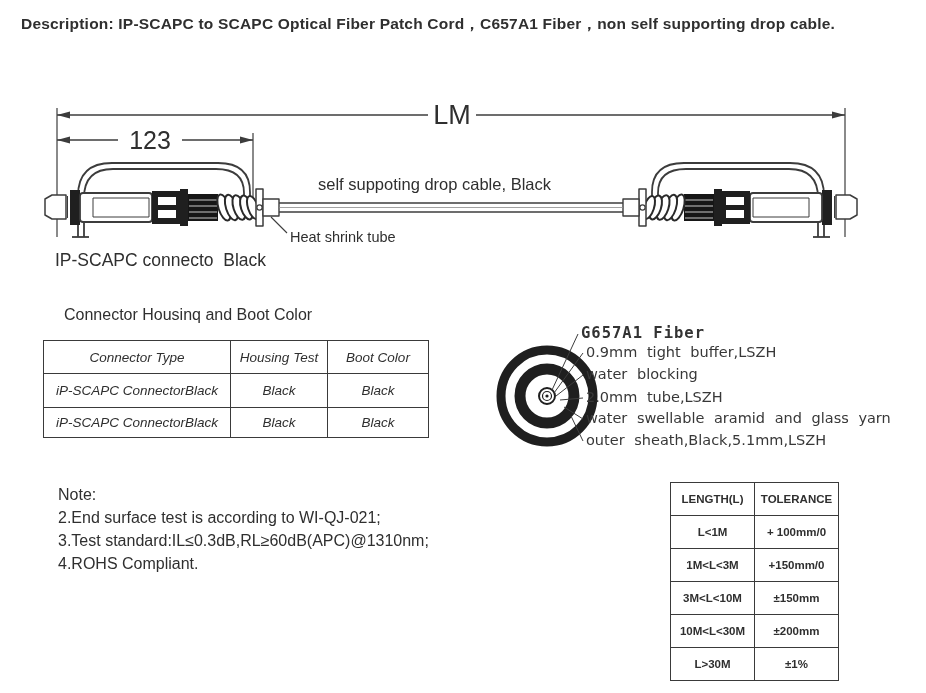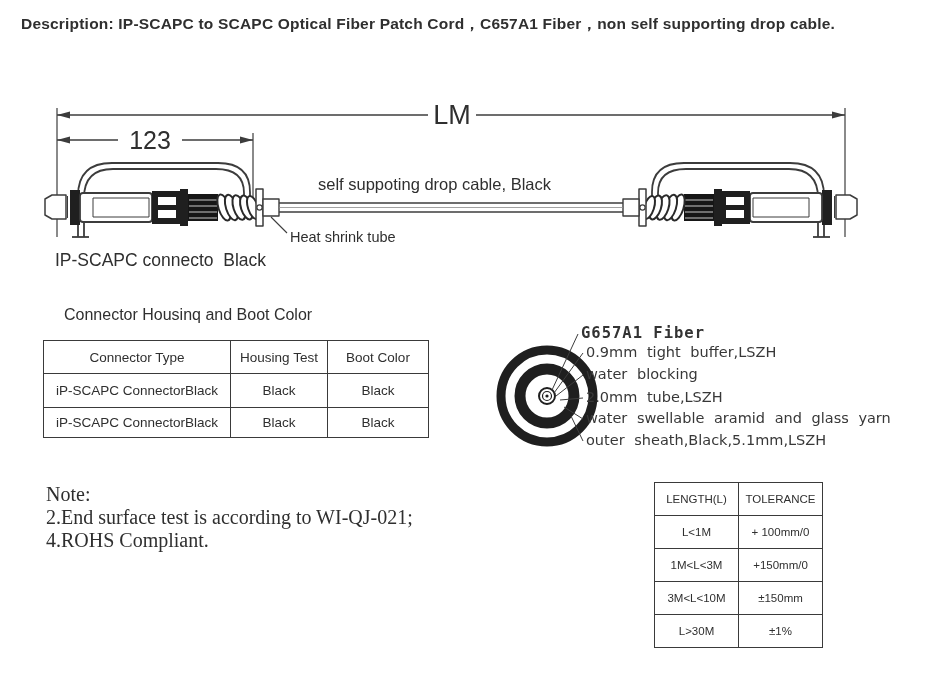--- a/index.html
+++ b/index.html
@@ -6,25 +6,25 @@
   body{
     width:926px;height:693px;position:relative;background:#ffffff;
     font-family:"Liberation Sans", sans-serif;color:#2f2f2f;overflow:hidden;
   }
   .abs{position:absolute;}
   #description{left:21px;top:14px;font-size:15.5px;letter-spacing:.2px;font-weight:bold;}
   #drawing-svg{left:0;top:85px;}
   #cross-svg{left:478px;top:312px;}
   #color-table-title{left:64px;top:306px;font-size:16px;}
   table{border-collapse:collapse;table-layout:fixed;}
-  #color-table{left:43px;top:340px;}
+  #color-table{left:43px;top:340px;font-style:italic;}
   #color-table td{border:1.6px solid #3a3a3a;text-align:center;font-size:13.5px;color:#2f2f2f;padding:0;}
-  #tolerance-table{left:654px;top:482px;}
+  #tolerance-table{left:670px;top:482px;font-weight:bold;}
   #tolerance-table td{border:1.3px solid #3a3a3a;text-align:center;font-size:11.5px;color:#2f2f2f;padding:0;}
-  #notes{left:46px;top:483px;font-size:20px;line-height:23px;font-family:Liberation Serif, serif;}
+  #notes{left:58px;top:483px;font-size:16px;line-height:23px;}
   svg text{fill:#2f2f2f;}
   .dimtext{font-size:27px;}
   .dimtext-small{font-size:25px;}
   .lbl{font-size:16.5px;}
   .lbl-small{font-size:14.5px;}
   .lbl-conn{font-size:17.5px;}
   .cadlbl{font-family:"DejaVu Sans", sans-serif;font-size:14.5px;fill:#383838;word-spacing:5px;}
   .cadtitle{font-family:"DejaVu Sans Mono", monospace;font-size:15.5px;font-weight:bold;fill:#333;letter-spacing:1px;}
 </style>
 </head>
@@ -164,20 +164,21 @@
   <text class="cadlbl" x="586" y="357">0.9mm tight buffer,LSZH</text>
   <text class="cadlbl" x="586" y="379">water blocking</text>
   <text class="cadlbl" x="586" y="402">2.0mm tube,LSZH</text>
   <text class="cadlbl" x="586" y="423">water swellable aramid and glass yarn</text>
   <text class="cadlbl" x="586" y="445">outer sheath,Black,5.1mm,LSZH</text>
 </svg>
 
 <div class="abs" id="notes">
   <div>Note:</div>
   <div>2.End surface test is according to WI-QJ-021;</div>
+  <div>3.Test standard:IL≤0.3dB,RL≥60dB(APC)@1310nm;</div>
   <div>4.ROHS Compliant.</div>
 </div>
 
 <table class="abs" id="tolerance-table">
   <colgroup>
       <col style="width:84px">
       <col style="width:84px">
     </colgroup>
   <tbody>
       <tr>
@@ -190,17 +191,21 @@
   </tr>
   <tr>
     <td style="height:32px">1M&lt;L&lt;3M</td>
     <td>+150mm/0</td>
   </tr>
   <tr>
     <td style="height:32px">3M&lt;L&lt;10M</td>
     <td>±150mm</td>
   </tr>
   <tr>
+    <td style="height:32px">10M&lt;L&lt;30M</td>
+    <td>±200mm</td>
+  </tr>
+  <tr>
     <td style="height:32px">L&gt;30M</td>
     <td>±1%</td>
   </tr>
 </tbody>
   </table>
 
 </body></html>

